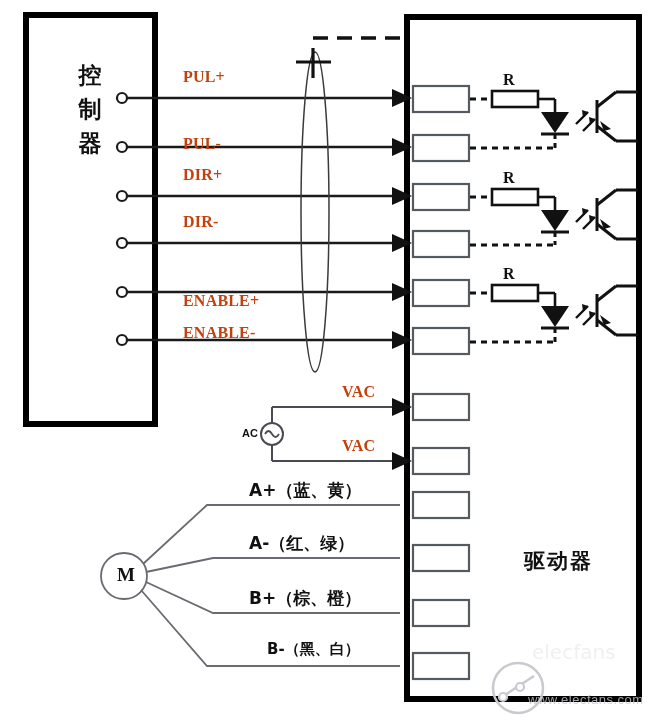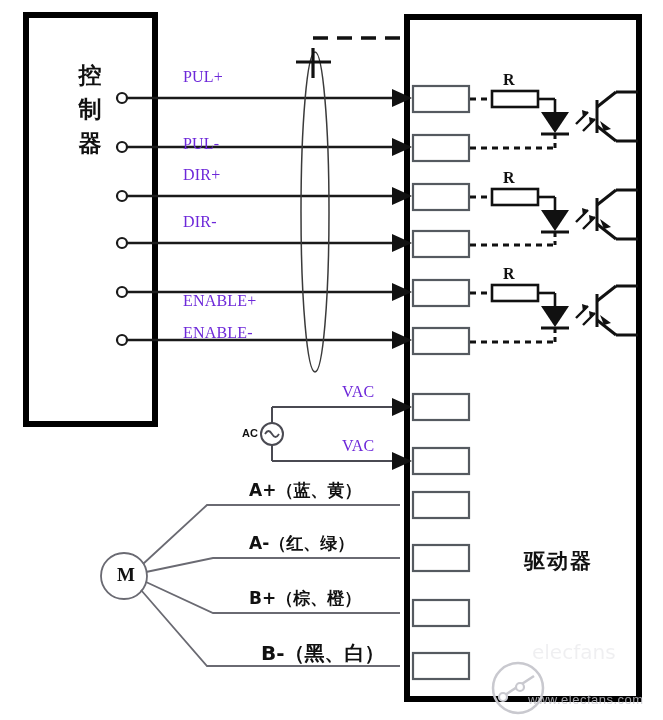--- a/index.html
+++ b/index.html
@@ -1,20 +1,20 @@
 <!DOCTYPE html>
 <html><head>
 <meta charset="utf-8">
 <style>
   html,body{margin:0;padding:0;background:#ffffff;}
   body{width:663px;height:720px;overflow:hidden;
        font-family:"Liberation Serif","DejaVu Serif",serif;}
   #stage{position:relative;width:663px;height:720px;background:#fff;}
   svg.layer{position:absolute;left:0;top:0;width:663px;height:720px;}
-  .lbl{position:absolute;font-weight:normal;color:#6d28d9;white-space:nowrap;}
+  .lbl{position:absolute;font-weight:bold;color:#c2410c;white-space:nowrap;}
   .sig-label{font-size:16px;letter-spacing:.2px;}
   .cn{font-family:"DejaVu Sans","Liberation Sans",sans-serif;font-weight:bold;color:#111;}
   .ctrl-text{position:absolute;font-size:23px;line-height:34px;text-align:center;
              width:60px;letter-spacing:0;}
   .drv-text{position:absolute;font-size:21px;letter-spacing:2px;}
   .res-label{position:absolute;font-size:16px;font-weight:bold;color:#111;}
   .ac-label{position:absolute;font-size:11px;font-weight:bold;
             font-family:"Liberation Sans","DejaVu Sans",sans-serif;color:#111;}
   .motor-label{position:absolute;font-size:19px;font-weight:bold;color:#111;}
   .wm{position:absolute;color:#c9c9cf;pointer-events:none;}
@@ -208,21 +208,21 @@
   <div class="lbl sig-label" style="left:342px; top:383px;">VAC</div>
   <div class="lbl sig-label" style="left:342px; top:437px;">VAC</div>
 
   <div class="ac-label" style="left:242px; top:427px;">AC</div>
 
   <div class="motor-label" style="left:117px; top:564px;">M</div>
 
   <div class="lbl cn" style="left:249px; top:479px; font-size:17px;">A+（蓝、黄）</div>
   <div class="lbl cn" style="left:249px; top:587px; font-size:17px;">B+（棕、橙）</div>
   <div class="lbl cn" style="left:249px; top:532px; font-size:17px;">A-（红、绿）</div>
-  <div class="lbl cn" style="left:261px; top:640px; font-size:20px;">B-（黑、白）</div>
+  <div class="lbl cn" style="left:267px; top:640px; font-size:15px;">B-（黑、白）</div>
 
   <div class="res-label" style="left:503px; top:71px;">R</div>
   <div class="res-label" style="left:503px; top:169px;">R</div>
   <div class="res-label" style="left:503px; top:265px;">R</div>
 
   <div class="wm wm-faint" style="left:532px; top:640px;">elecfans</div>
   <div class="wm wm-url" style="left:528px; top:692px;">www.elecfans.com</div>
   <svg class="layer" style="pointer-events:none;">
     <circle cx="518" cy="688" r="25" fill="none" stroke="#c9c9cf" stroke-width="2.5"></circle>
     <line x1="502" y1="697" x2="534" y2="676" stroke="#c9c9cf" stroke-width="2.5"></line>

